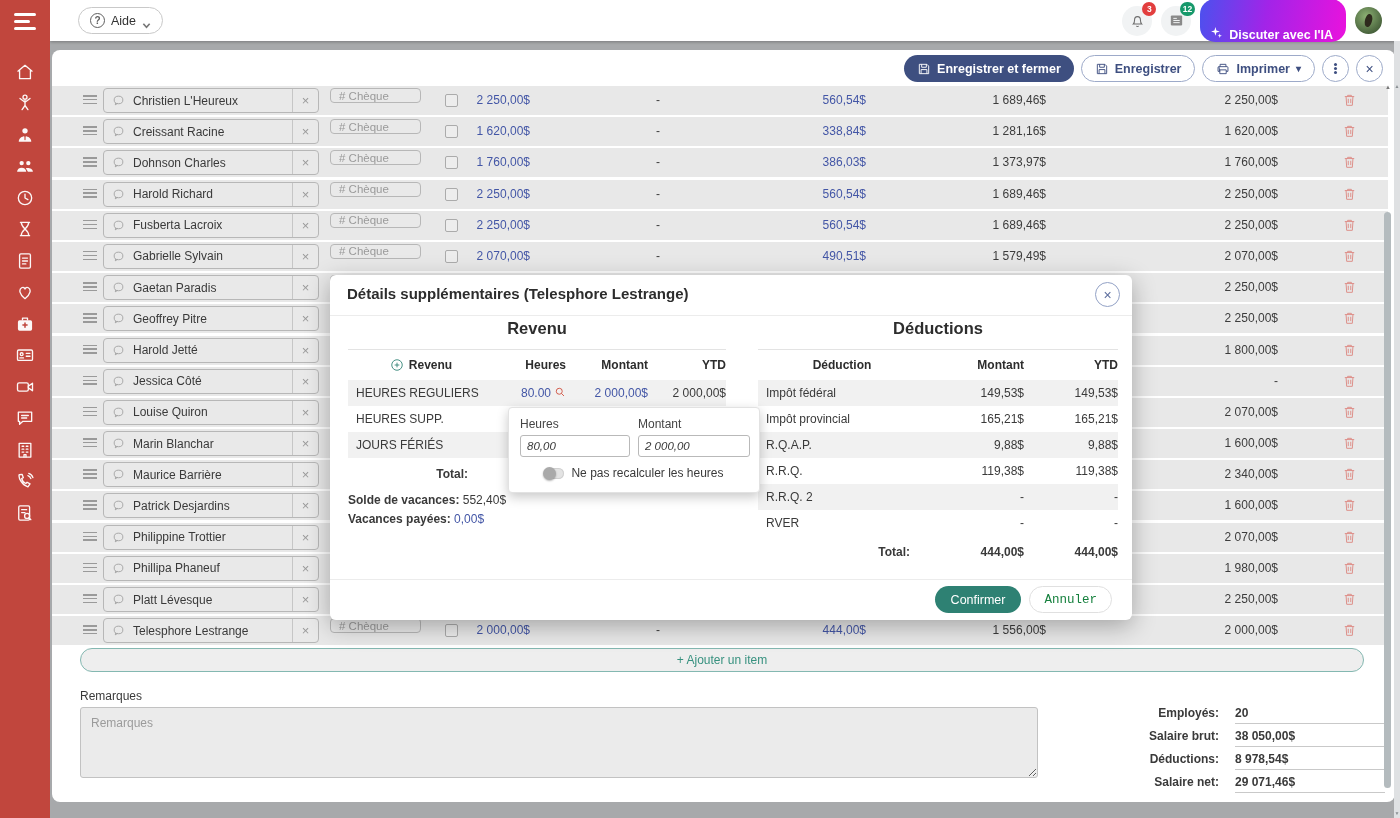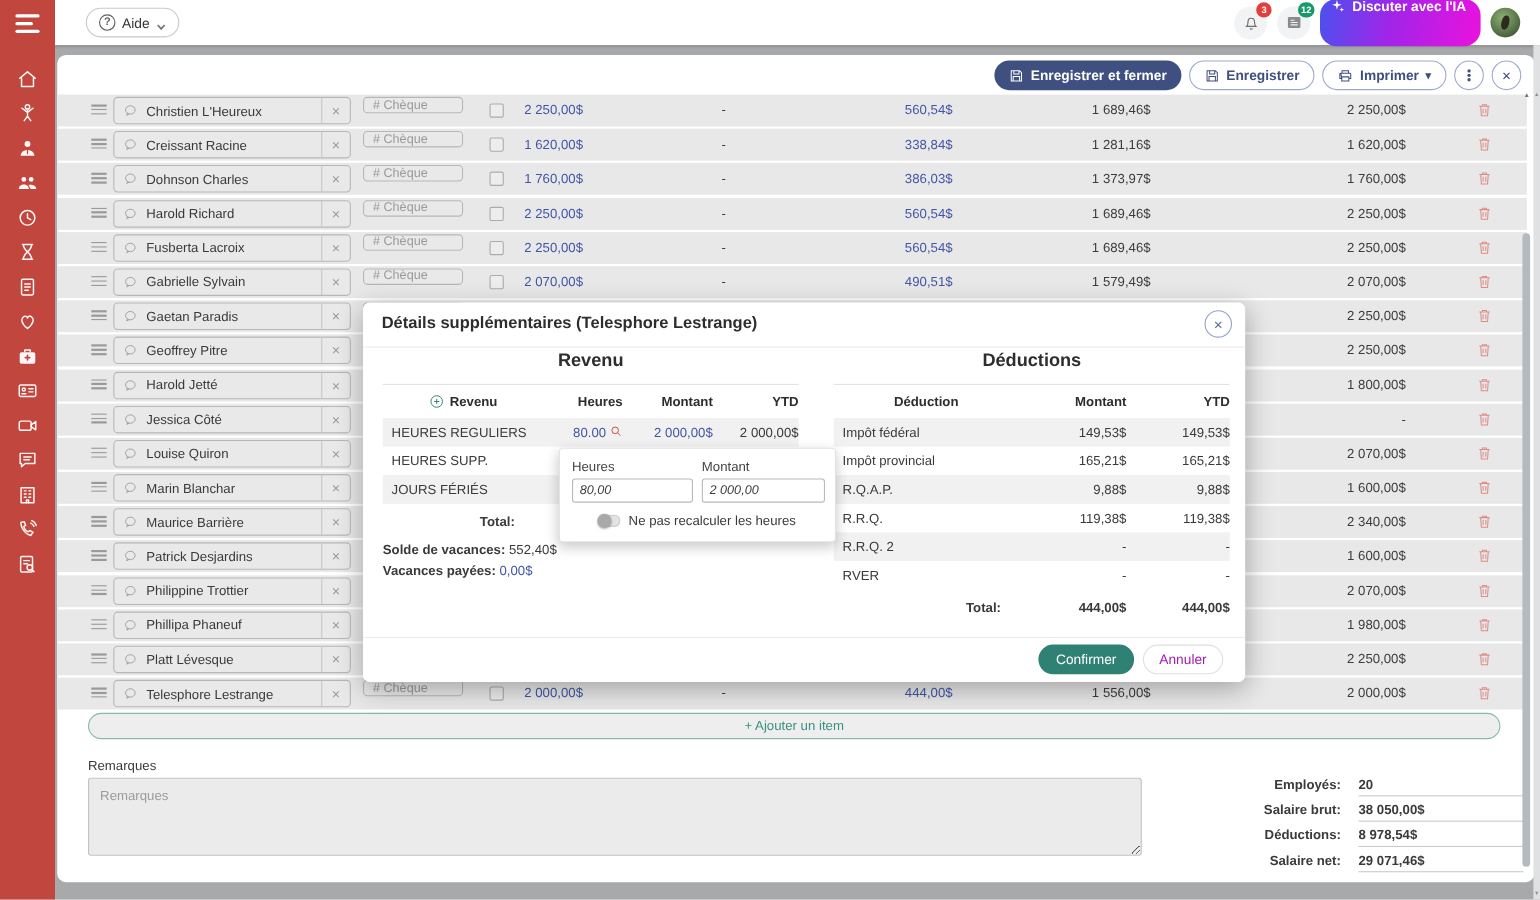--- a/index.html
+++ b/index.html
@@ -30,23 +30,23 @@
   .chev svg { width:9px; height:9px; stroke:#777; fill:none; stroke-width:1.8; }
   .top-right { margin-left:auto; display:flex; align-items:center; gap:9px; padding-right:18px; }
   .icbtn { position:relative; width:30px; height:30px; border-radius:50%; background:#f1f3f4; display:flex;
            align-items:center; justify-content:center; cursor:pointer; }
   .icbtn svg { width:17px; height:17px; stroke:#6d6d6d; fill:none; stroke-width:1.5; }
   .icbtn svg .f { fill:#8a8a8a; stroke:none; }
   .badge { position:absolute; top:-4px; right:-4px; min-width:14px; height:14px; border-radius:8px; color:#fff;
            font-size:8.5px; font-weight:bold; display:flex; align-items:center; justify-content:center; padding:0 3px; }
   .badge.red { background:#e23e3e; }
   .badge.green { background:#17996b; }
-  .ai-btn { height:43px; border:none; border-radius:15px; padding:0 13px 12px 10px; cursor:pointer;
+  .ai-btn { height:43px; border:none; border-radius:15px; padding:0 13px 0 10px; cursor:pointer;
             background:linear-gradient(100deg,#4b51ee 0%, #a224e8 45%, #ea12dd 100%);
-            color:#fff; font-size:12.5px; font-weight:bold; display:flex; align-items:flex-start; gap:6px; }
+            color:#fff; font-size:12.5px; font-weight:bold; display:flex; align-items:flex-end; gap:6px; }
   .spark svg { width:13px; height:13px; fill:#fff; }
   .avatar { width:27px; height:27px; border-radius:50%; background:radial-gradient(circle at 42% 35%, #8db174, #46603a 75%);
             position:relative; overflow:hidden; cursor:pointer; }
   .avatar::after { content:""; position:absolute; left:10px; top:7px; width:7px; height:13px; background:#2e2a1d;
                    border-radius:45%; transform:rotate(14deg); }
 
   
   .card { position:absolute; left:52px; top:50px; width:1343px; height:752px; background:#fff; border-radius:8px;
           z-index:10; overflow:hidden; }
   .card-title { position:absolute; left:16px; top:9px; font-size:15.5px; font-weight:bold; color:#2d2d2d; }
@@ -135,22 +135,22 @@
   .mag svg { width:12px; height:12px; stroke:#cf4f3e; fill:none; stroke-width:1.8; }
   .mtotal { margin-top:3px; font-weight:bold; }
   .mtotal .tlabel { text-align:right; padding-right:26px; }
   .solde { margin-top:4px; font-size:12px; line-height:19px; }
   .solde b { font-weight:bold; }
   .blue { color:#4356a6; cursor:pointer; }
   .m-footdiv { position:absolute; left:0; bottom:40px; width:100%; border-top:1px solid #ececec; }
   .m-foot { position:absolute; right:20px; bottom:7px; display:flex; gap:8px; }
   .btn-confirm { height:27px; border:none; border-radius:15px; background:#2e8173; color:#fff; font-size:12.5px;
                  font-weight:normal; padding:0 16px; cursor:pointer; font-family:inherit; }
-  .btn-cancel { height:27px; border:1px solid #e0e0e0; border-radius:15px; background:#fff; color:#a21caf;
-                font-size:12.5px; padding:0 14px; cursor:pointer; font-family:Liberation Sans, sans-serif; }
+  .btn-cancel { height:27px; border:1px solid #e0e0e0; border-radius:15px; background:#fff; color:#15803d;
+                font-size:12.5px; padding:0 14px; cursor:pointer; font-family:Liberation Mono, monospace; }
 
   
   .pop { position:absolute; left:508px; top:407px; width:252px; height:86px; background:#fff; border:1px solid #e2e2e2;
          border-radius:4px; box-shadow:0 4px 12px rgba(0,0,0,.22); z-index:70; }
   .pop-lab { position:absolute; top:9px; font-size:12px; color:#444; }
   .pl1 { left:11px; } .pl2 { left:129px; }
   .pop-in { position:absolute; top:27px; height:22px; border:1px solid #b9b9b9; border-radius:3px; font-size:11.5px;
             padding:0 6px; color:#3a3a3a; background:#fff; font-family:inherit;font-style:italic; }
   .pi1 { left:11px; width:110px; } .pi2 { left:129px; width:112px; }
   .pop-toggle-row { position:absolute; left:0; top:58px; width:100%; display:flex; align-items:center; justify-content:center; gap:7px; }

